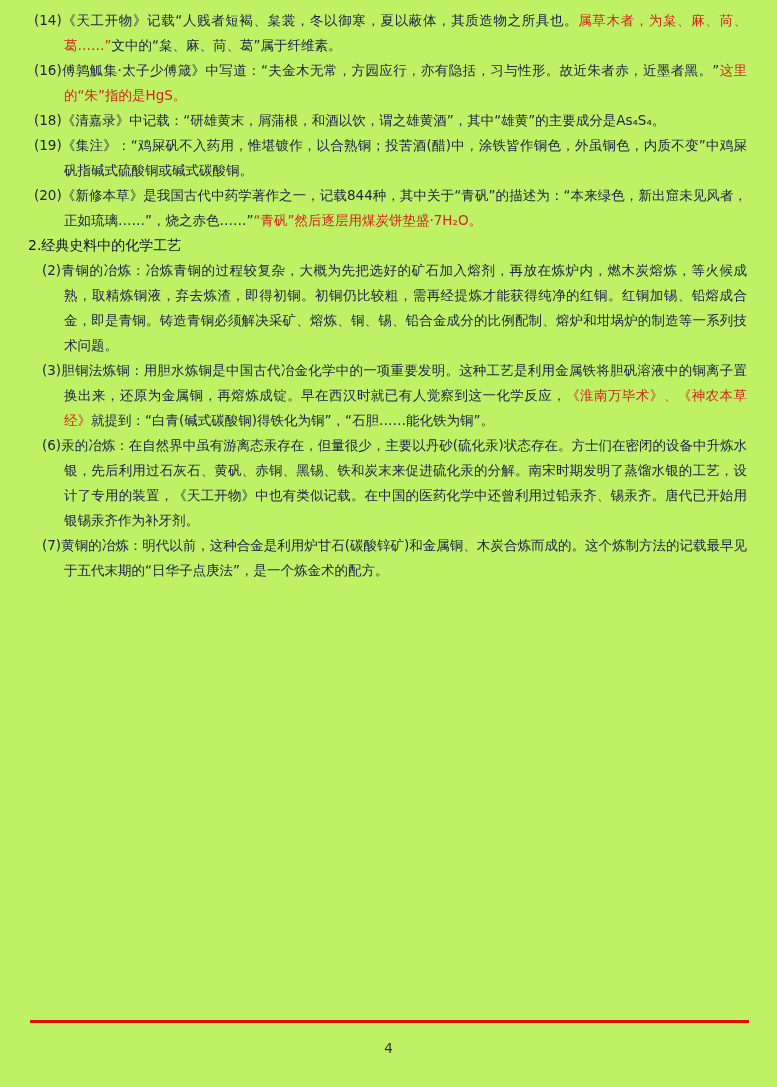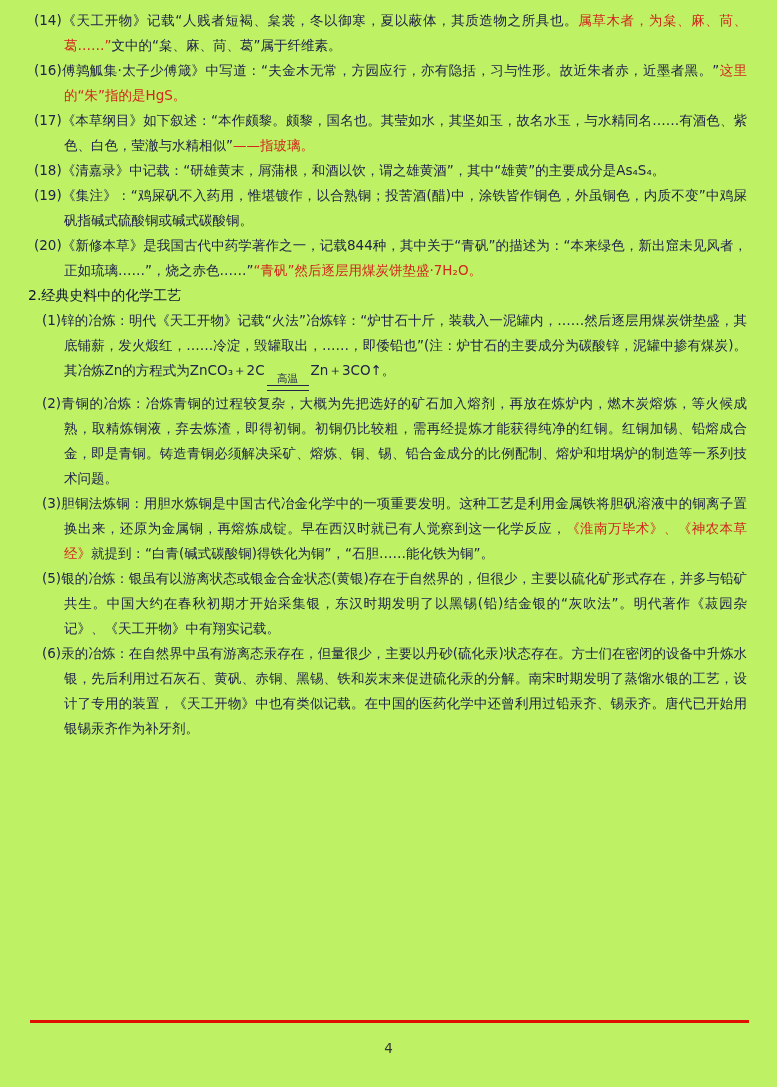--- a/index.html
+++ b/index.html
@@ -63,29 +63,27 @@
   }
 </style>
 </head>
 <body>
 
 <div class="page">
   <div class="content">
     <div id="top-items">
         <div class="para item-a"><span class="label">(14)</span><span class="run">《天工开物》记载“人贱者短褐、枲裳，冬以御寒，夏以蔽体，其质造物之所具也。</span><span class="run red">属草木者，为枲、麻、苘、葛……”</span><span class="run">文中的“枲、麻、苘、葛”属于纤维素。</span></div>
         <div class="para item-a"><span class="label">(16)</span><span class="run">傅鹑觚集·太子少傅箴》中写道：“夫金木无常，方园应行，亦有隐括，习与性形。故近朱者赤，近墨者黑。”</span><span class="run red">这里的“朱”指的是HgS。</span></div>
-        <div class="para item-a"><span class="label">(17)</span><span class="run">《本草纲目》如下叙述：“本作颇黎。颇黎，国名也。其莹如水，其坚如玉，故名水玉，与水精同名……有酒色、紫色、白色，莹澈与水精相似”</span><span class="run red">——指玻璃。</span></div>
         <div class="para item-a"><span class="label">(18)</span><span class="run">《清嘉录》中记载：“研雄黄末，屑蒲根，和酒以饮，谓之雄黄酒”，其中“雄黄”的主要成分是As₄S₄。</span></div>
         <div class="para item-a"><span class="label">(19)</span><span class="run">《集注》：“鸡屎矾不入药用，惟堪镀作，以合熟铜；投苦酒(醋)中，涂铁皆作铜色，外虽铜色，内质不变”中鸡屎矾指碱式硫酸铜或碱式碳酸铜。</span></div>
         <div class="para item-a"><span class="label">(20)</span><span class="run">《新修本草》是我国古代中药学著作之一，记载844种，其中关于“青矾”的描述为：“本来绿色，新出窟未见风者，正如琉璃……”，烧之赤色……”</span><span class="run red">“青矾”然后逐层用煤炭饼垫盛·7H₂O。</span></div>
       </div>
     <div class="para section-heading">2.经典史料中的化学工艺</div>
     <div id="craft-items">
-        <div class="para item-b"><span class="label">(1)</span><span class="run">锌的冶炼：明代《天工开物》记载“火法”冶炼锌：“炉甘石十斤，装载入一泥罐内，……然后逐层用煤炭饼垫盛，其底铺薪，发火煅红，……冷淀，毁罐取出，……，即倭铅也”(注：炉甘石的主要成分为碳酸锌，泥罐中掺有煤炭)。其冶炼Zn的方程式为ZnCO₃＋2C</span><span class="rxn"><span class="rxn-label">高温</span><span class="rxn-bar"></span></span><span class="run">Zn＋3CO↑。</span></div>
         <div class="para item-b"><span class="label">(2)</span><span class="run">青铜的冶炼：冶炼青铜的过程较复杂，大概为先把选好的矿石加入熔剂，再放在炼炉内，燃木炭熔炼，等火候成熟，取精炼铜液，弃去炼渣，即得初铜。初铜仍比较粗，需再经提炼才能获得纯净的红铜。红铜加锡、铅熔成合金，即是青铜。铸造青铜必须解决采矿、熔炼、铜、锡、铅合金成分的比例配制、熔炉和坩埚炉的制造等一系列技术问题。</span></div>
         <div class="para item-b"><span class="label">(3)</span><span class="run">胆铜法炼铜：用胆水炼铜是中国古代冶金化学中的一项重要发明。这种工艺是利用金属铁将胆矾溶液中的铜离子置换出来，还原为金属铜，再熔炼成锭。早在西汉时就已有人觉察到这一化学反应，</span><span class="run red">《淮南万毕术》、《神农本草经》</span><span class="run">就提到：“白青(碱式碳酸铜)得铁化为铜”，“石胆……能化铁为铜”。</span></div>
-        <div class="para item-b"><span class="label">(5)</span><span class="run">银的冶炼：银虽有以游离状态或银金合金状态(黄银)存在于自然界的，但很少，主要以硫化矿形式存在，并多与铅矿共生。中国大约在春秋初期才开始采集银，东汉时期发明了以黑锡(铅)结金银的“灰吹法”。明代著作《菽园杂记》、《天工开物》中有翔实记载。</span></div>
         <div class="para item-b"><span class="label">(6)</span><span class="run">汞的冶炼：在自然界中虽有游离态汞存在，但量很少，主要以丹砂(硫化汞)状态存在。方士们在密闭的设备中升炼水银，先后利用过石灰石、黄矾、赤铜、黑锡、铁和炭末来促进硫化汞的分解。南宋时期发明了蒸馏水银的工艺，设计了专用的装置，《天工开物》中也有类似记载。在中国的医药化学中还曾利用过铅汞齐、锡汞齐。唐代已开始用银锡汞齐作为补牙剂。</span></div>
+        <div class="para item-b"><span class="label">(7)</span><span class="run">黄铜的冶炼：明代以前，这种合金是利用炉甘石(碳酸锌矿)和金属铜、木炭合炼而成的。这个炼制方法的记载最早见于五代末期的“日华子点庚法”，是一个炼金术的配方。</span></div>
       </div>
   </div>
   <div class="footer-rule"></div>
   <div class="page-number">4</div>
 </div>
 
 </body></html>

